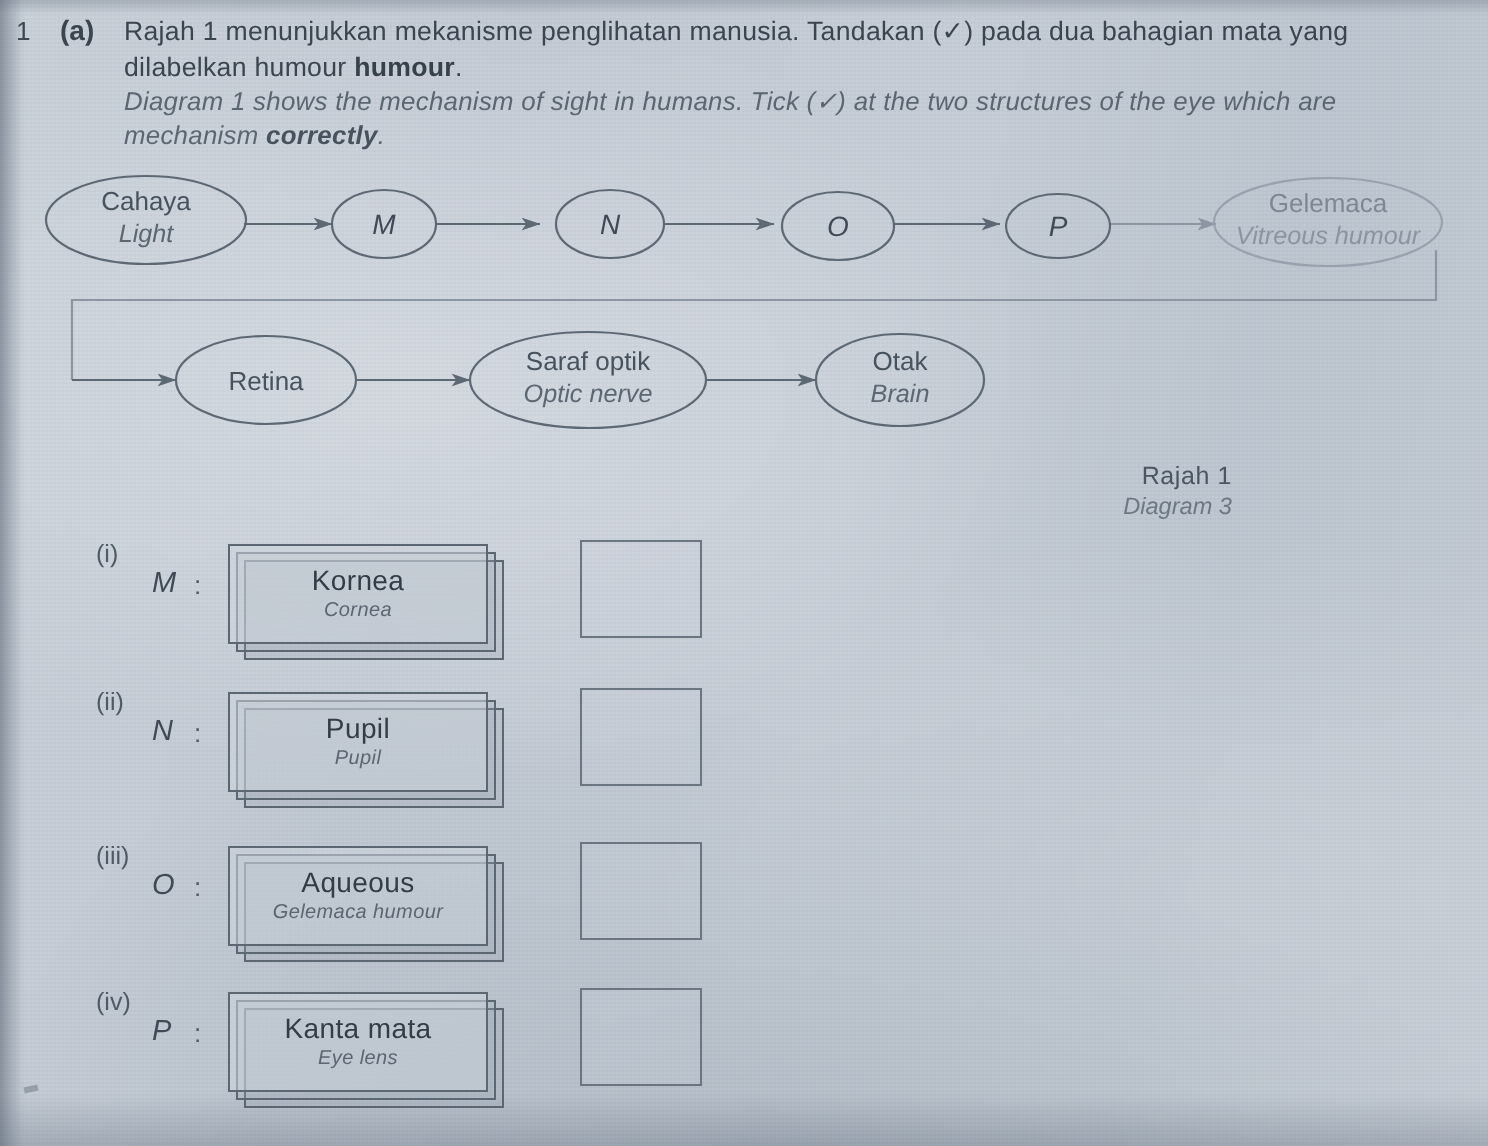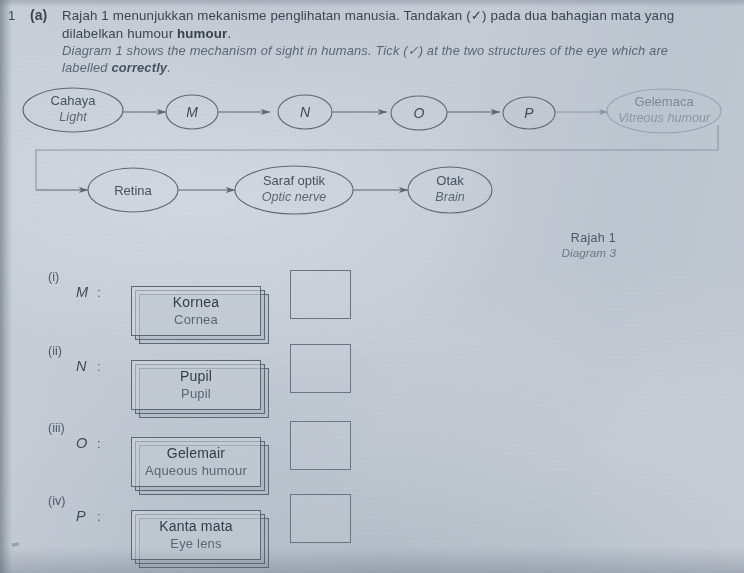--- a/index.html
+++ b/index.html
@@ -146,22 +146,22 @@
   }
   .colon {
     position: absolute;
     left: 97px; top: 15px;
     font-size: 13px;
     color: #4e5a66;
   }
   
   .labelbox {
     position: absolute;
-    left: 114px; top: 16px;
-    width: 130px; height: 50px; margin-left: 17px;
+    left: 114px; top: 2px;
+    width: 130px; height: 50px;
   }
   .labelbox .shadow2,
   .labelbox .shadow1,
   .labelbox .front {
     position: absolute;
     border: 1px solid #5c6774;
     box-sizing: border-box;
   }
   .labelbox .shadow2 {
     left: 8px; top: 8px;
@@ -182,21 +182,22 @@
     align-items: center;
     justify-content: center;
     line-height: 1.28;
   }
   .labelbox .ms {
     font-size: 14px;
     color: #323d48;
     letter-spacing: .2px;
   }
   .labelbox .en {
-    font-size: 13px;
+    font-size: 10px;
+    font-style: italic;
     color: #5a6672;
     letter-spacing: .2px;
   }
   .tickbox {
     position: absolute;
     left: 290px; top: 0px;
     width: 61px; height: 49px;
     border: 1.2px solid #6a7682;
     box-sizing: border-box;
     background: rgba(205,213,221,0.18);
@@ -229,21 +230,21 @@
 
   <div id="content">
 
     <div class="qnum">1</div>
     <div class="qpart">(a)</div>
 
     <div class="stem l1">Rajah 1 menunjukkan mekanisme penglihatan manusia. Tandakan (✓) pada dua bahagian mata yang</div>
     <div class="stem l2"><span>dilabelkan humour </span><b>humour</b><span>.</span></div>
 
     <div class="stem l3">Diagram 1 shows the mechanism of sight in humans. Tick (✓) at the two structures of the eye which are</div>
-    <div class="stem l4"><span>labelled </span><span class="eng-b">correctly</span><span>.</span></div>
+    <div class="stem l4"><span>mechanism </span><span class="eng-b">correctly</span><span>.</span></div>
 
     <div id="diagram">
       <svg width="744" height="150" viewBox="0 0 744 150" xmlns="http://www.w3.org/2000/svg">
         <defs>
           <marker id="arw" markerWidth="9" markerHeight="7" refX="8.4" refY="3.5" orient="auto">
             <path d="M0,0.6 L8.6,3.5 L0,6.4 L2.2,3.5 Z" fill="#5d6875"></path>
           </marker>
           <marker id="arwf" markerWidth="9" markerHeight="7" refX="8.4" refY="3.5" orient="auto">
             <path d="M0,0.6 L8.6,3.5 L0,6.4 L2.2,3.5 Z" fill="#8b96a2"></path>
           </marker>
@@ -328,22 +329,22 @@
     </div>
 
     <div class="item" style="top:421px">
       <div class="roman">(iii)</div>
       <div class="sym">O</div>
       <div class="colon">:</div>
       <div class="labelbox">
         <div class="shadow2"></div>
         <div class="shadow1"></div>
         <div class="front">
-          <div class="ms">Gelemair</div>
-          <div class="en">Aqueous humour</div>
+          <div class="ms">Aqueous</div>
+          <div class="en">Gelemaca humour</div>
         </div>
       </div>
       <div class="tickbox"></div>
     </div>
 
     <div class="item" style="top:494px">
       <div class="roman">(iv)</div>
       <div class="sym">P</div>
       <div class="colon">:</div>
       <div class="labelbox">

